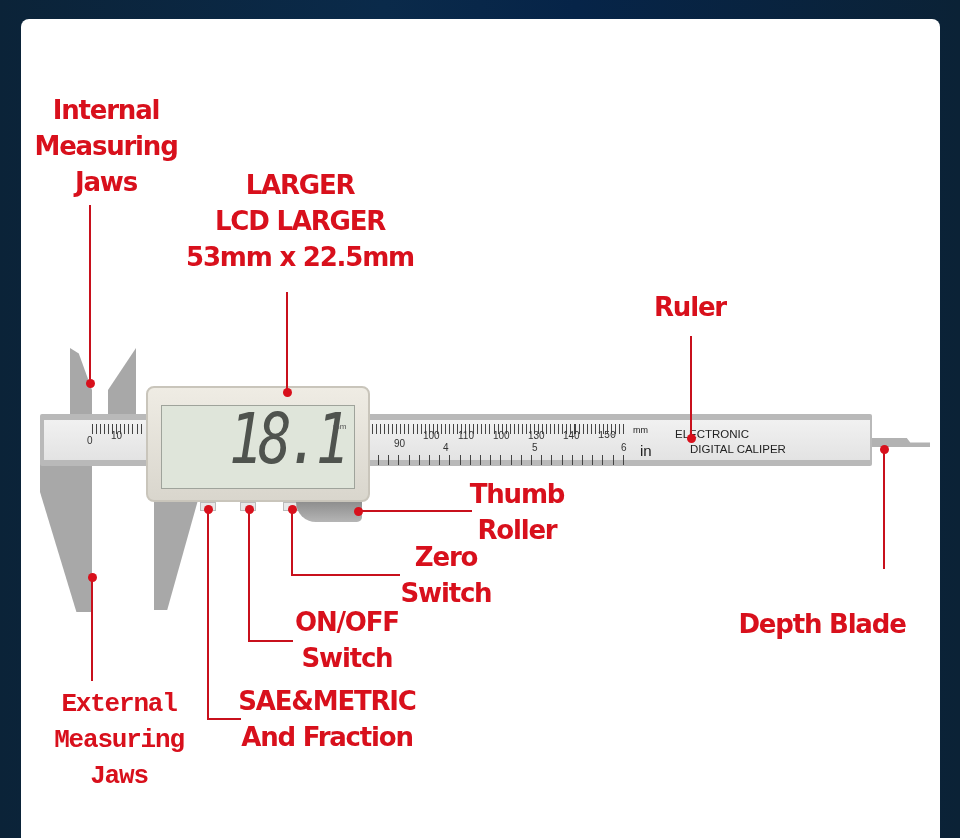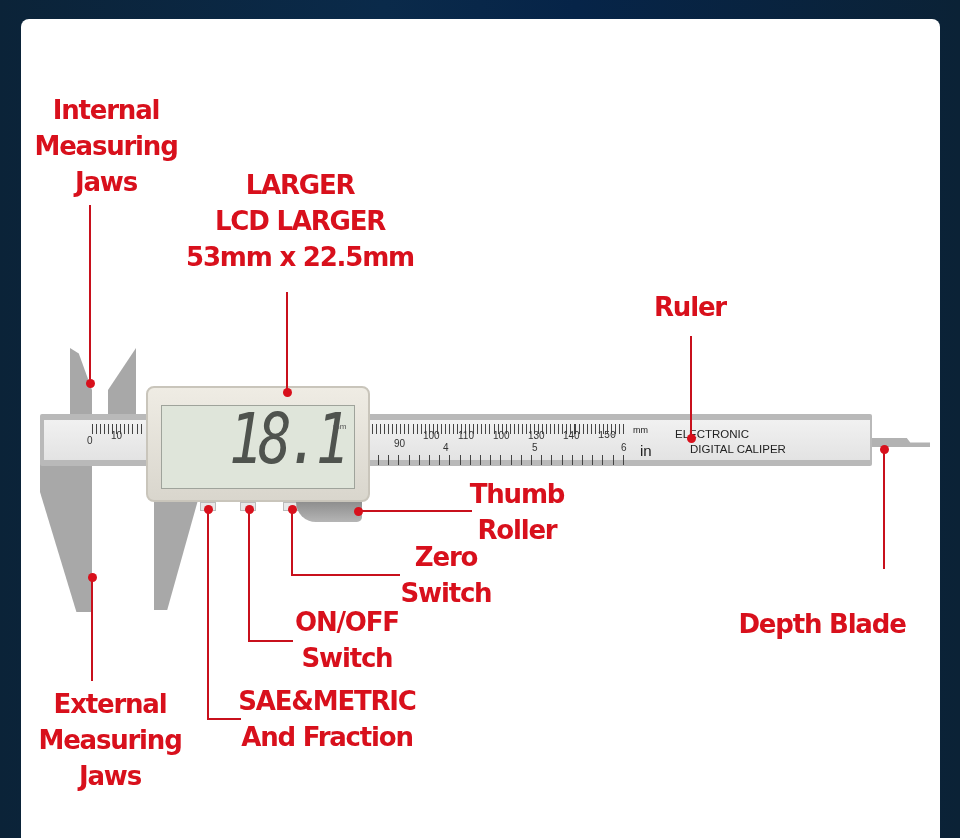--- a/index.html
+++ b/index.html
@@ -156,17 +156,17 @@
 </div>
 <div class="lbl" style="left:288px;top:604px;width:118px;">
   <div>ON/OFF</div>
   <div>Switch</div>
 </div>
 <div class="lbl" style="left:236px;top:683px;width:182px;">
   <div>SAE&amp;METRIC</div>
   <div>And Fraction</div>
 </div>
 <div class="lbl" style="left:730px;top:606px;width:184px;">Depth Blade</div>
-<div class="lbl" style="left:22px;top:686px;width:176px;">
+<div class="lbl" style="left:31px;top:686px;width:176px;font-family:Liberation Mono, monospace;">
   <div>External</div>
   <div>Measuring</div>
   <div>Jaws</div>
 </div>
 
 </body></html>

